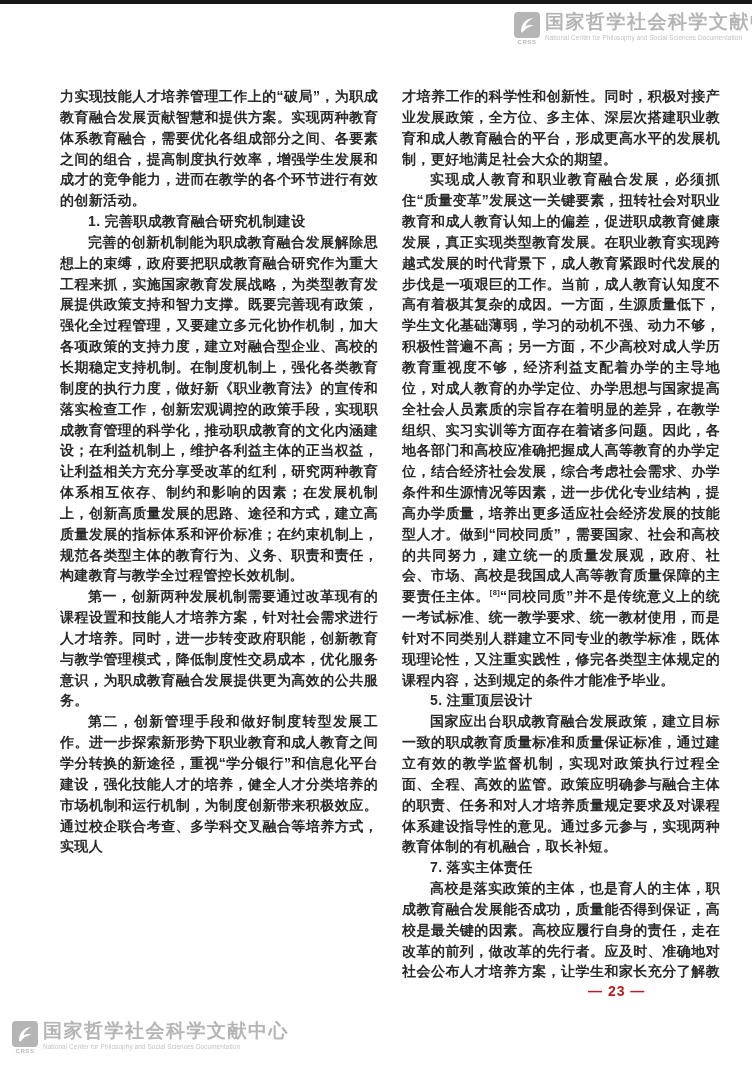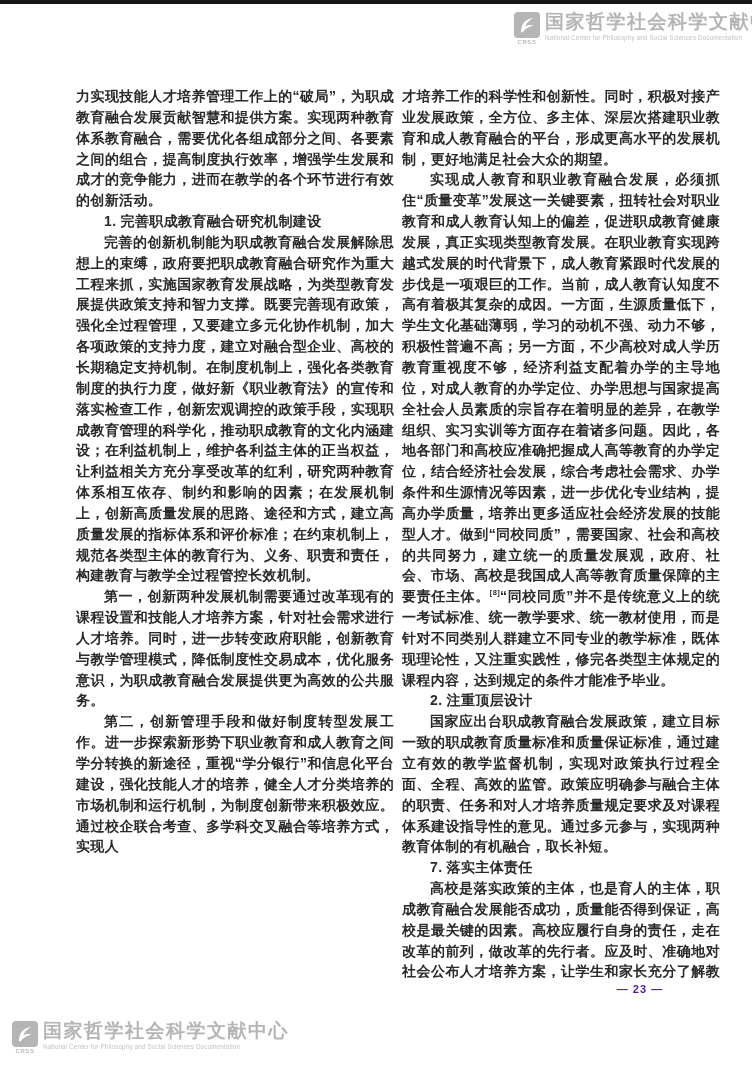--- a/index.html
+++ b/index.html
@@ -38,33 +38,33 @@
   .logo-footer { top: 1021px; left: 12px; }
 
   
   .col {
     position: absolute; top: 86px; width: 318px;
     font-size: 14px; line-height: 20.85px; letter-spacing: 0.35px;
     color: #2a2a2a; font-weight: 600;
     text-align: justify; text-justify: inter-ideograph;
     word-break: break-all; overflow: hidden;
   }
-  .col-left  { left: 60px;  height: 932px; margin-left: 16px; }
+  .col-left  { left: 60px;  height: 932px; }
   .col-right { left: 386px; height: 892px; margin-left: 16px; }
   .col p { margin: 0; }
   .para-cont { text-indent: 0; }
   .para-body { text-indent: 2em; }
   .para-head { text-indent: 2em; }
   sup.footnote {
     font-size: 7.5px; line-height: 0; vertical-align: super; font-weight: 600;
   }
 
   .page-number {
     position: absolute; top: 983px; left: 588px; width: 104px;
-    text-align: center; font-size: 11px; color: #4c1d95;
+    font-size: 14px; color: #b91c1c;
     letter-spacing: 1px; font-weight: 600;
   }
 </style>
 </head>
 <body>
 
 <div class="page">
 
   <div class="topbar"></div>
 
@@ -88,21 +88,21 @@
     <p class="para-cont">力实现技能人才培养管理工作上的“破局”，为职成教育融合发展贡献智慧和提供方案。实现两种教育体系教育融合，需要优化各组成部分之间、各要素之间的组合，提高制度执行效率，增强学生发展和成才的竞争能力，进而在教学的各个环节进行有效的创新活动。</p>
     <p class="para-head">1. 完善职成教育融合研究机制建设</p>
     <p class="para-body">完善的创新机制能为职成教育融合发展解除思想上的束缚，政府要把职成教育融合研究作为重大工程来抓，实施国家教育发展战略，为类型教育发展提供政策支持和智力支撑。既要完善现有政策，强化全过程管理，又要建立多元化协作机制，加大各项政策的支持力度，建立对融合型企业、高校的长期稳定支持机制。在制度机制上，强化各类教育制度的执行力度，做好新《职业教育法》的宣传和落实检查工作，创新宏观调控的政策手段，实现职成教育管理的科学化，推动职成教育的文化内涵建设；在利益机制上，维护各利益主体的正当权益，让利益相关方充分享受改革的红利，研究两种教育体系相互依存、制约和影响的因素；在发展机制上，创新高质量发展的思路、途径和方式，建立高质量发展的指标体系和评价标准；在约束机制上，规范各类型主体的教育行为、义务、职责和责任，构建教育与教学全过程管控长效机制。</p>
     <p class="para-body">第一，创新两种发展机制需要通过改革现有的课程设置和技能人才培养方案，针对社会需求进行人才培养。同时，进一步转变政府职能，创新教育与教学管理模式，降低制度性交易成本，优化服务意识，为职成教育融合发展提供更为高效的公共服务。</p>
     <p class="para-body">第二，创新管理手段和做好制度转型发展工作。进一步探索新形势下职业教育和成人教育之间学分转换的新途径，重视“学分银行”和信息化平台建设，强化技能人才的培养，健全人才分类培养的市场机制和运行机制，为制度创新带来积极效应。通过校企联合考查、多学科交叉融合等培养方式，实现人</p>
   </div>
 
   <div class="col col-right">
     <p class="para-cont">才培养工作的科学性和创新性。同时，积极对接产业发展政策，全方位、多主体、深层次搭建职业教育和成人教育融合的平台，形成更高水平的发展机制，更好地满足社会大众的期望。</p>
     <p class="para-body"><span>实现成人教育和职业教育融合发展，必须抓住“质量变革”发展这一关键要素，扭转社会对职业教育和成人教育认知上的偏差，促进职成教育健康发展，真正实现类型教育发展。在职业教育实现跨越式发展的时代背景下，成人教育紧跟时代发展的步伐是一项艰巨的工作。当前，成人教育认知度不高有着极其复杂的成因。一方面，生源质量低下，学生文化基础薄弱，学习的动机不强、动力不够，积极性普遍不高；另一方面，不少高校对成人学历教育重视度不够，经济利益支配着办学的主导地位，对成人教育的办学定位、办学思想与国家提高全社会人员素质的宗旨存在着明显的差异，在教学组织、实习实训等方面存在着诸多问题。因此，各地各部门和高校应准确把握成人高等教育的办学定位，结合经济社会发展，综合考虑社会需求、办学条件和生源情况等因素，进一步优化专业结构，提高办学质量，培养出更多适应社会经济发展的技能型人才。做到“同校同质”，需要国家、社会和高校的共同努力，建立统一的质量发展观，政府、社会、市场、高校是我国成人高等教育质量保障的主要责任主体。</span><sup class="footnote">[8]</sup><span>“同校同质”并不是传统意义上的统一考试标准、统一教学要求、统一教材使用，而是针对不同类别人群建立不同专业的教学标准，既体现理论性，又注重实践性，修完各类型主体规定的课程内容，达到规定的条件才能准予毕业。</span></p>
-    <p class="para-head">2. 注重顶层设计</p>
+    <p class="para-head">5. 注重顶层设计</p>
     <p class="para-body">国家应出台职成教育融合发展政策，建立目标一致的职成教育质量标准和质量保证标准，通过建立有效的教学监督机制，实现对政策执行过程全面、全程、高效的监管。政策应明确参与融合主体的职责、任务和对人才培养质量规定要求及对课程体系建设指导性的意见。通过多元参与，实现两种教育体制的有机融合，取长补短。</p>
     <p class="para-head">7. 落实主体责任</p>
     <p class="para-body">高校是落实政策的主体，也是育人的主体，职成教育融合发展能否成功，质量能否得到保证，高校是最关键的因素。高校应履行自身的责任，走在改革的前列，做改革的先行者。应及时、准确地对社会公布人才培养方案，让学生和家长充分了解教育教学的要求和毕业的必要条件。</p>
   </div>
 
   <div class="page-number">— 23 —</div>
 
   <div class="logo logo-footer">
     <div class="logo-left">
       <span class="logo-icon">

